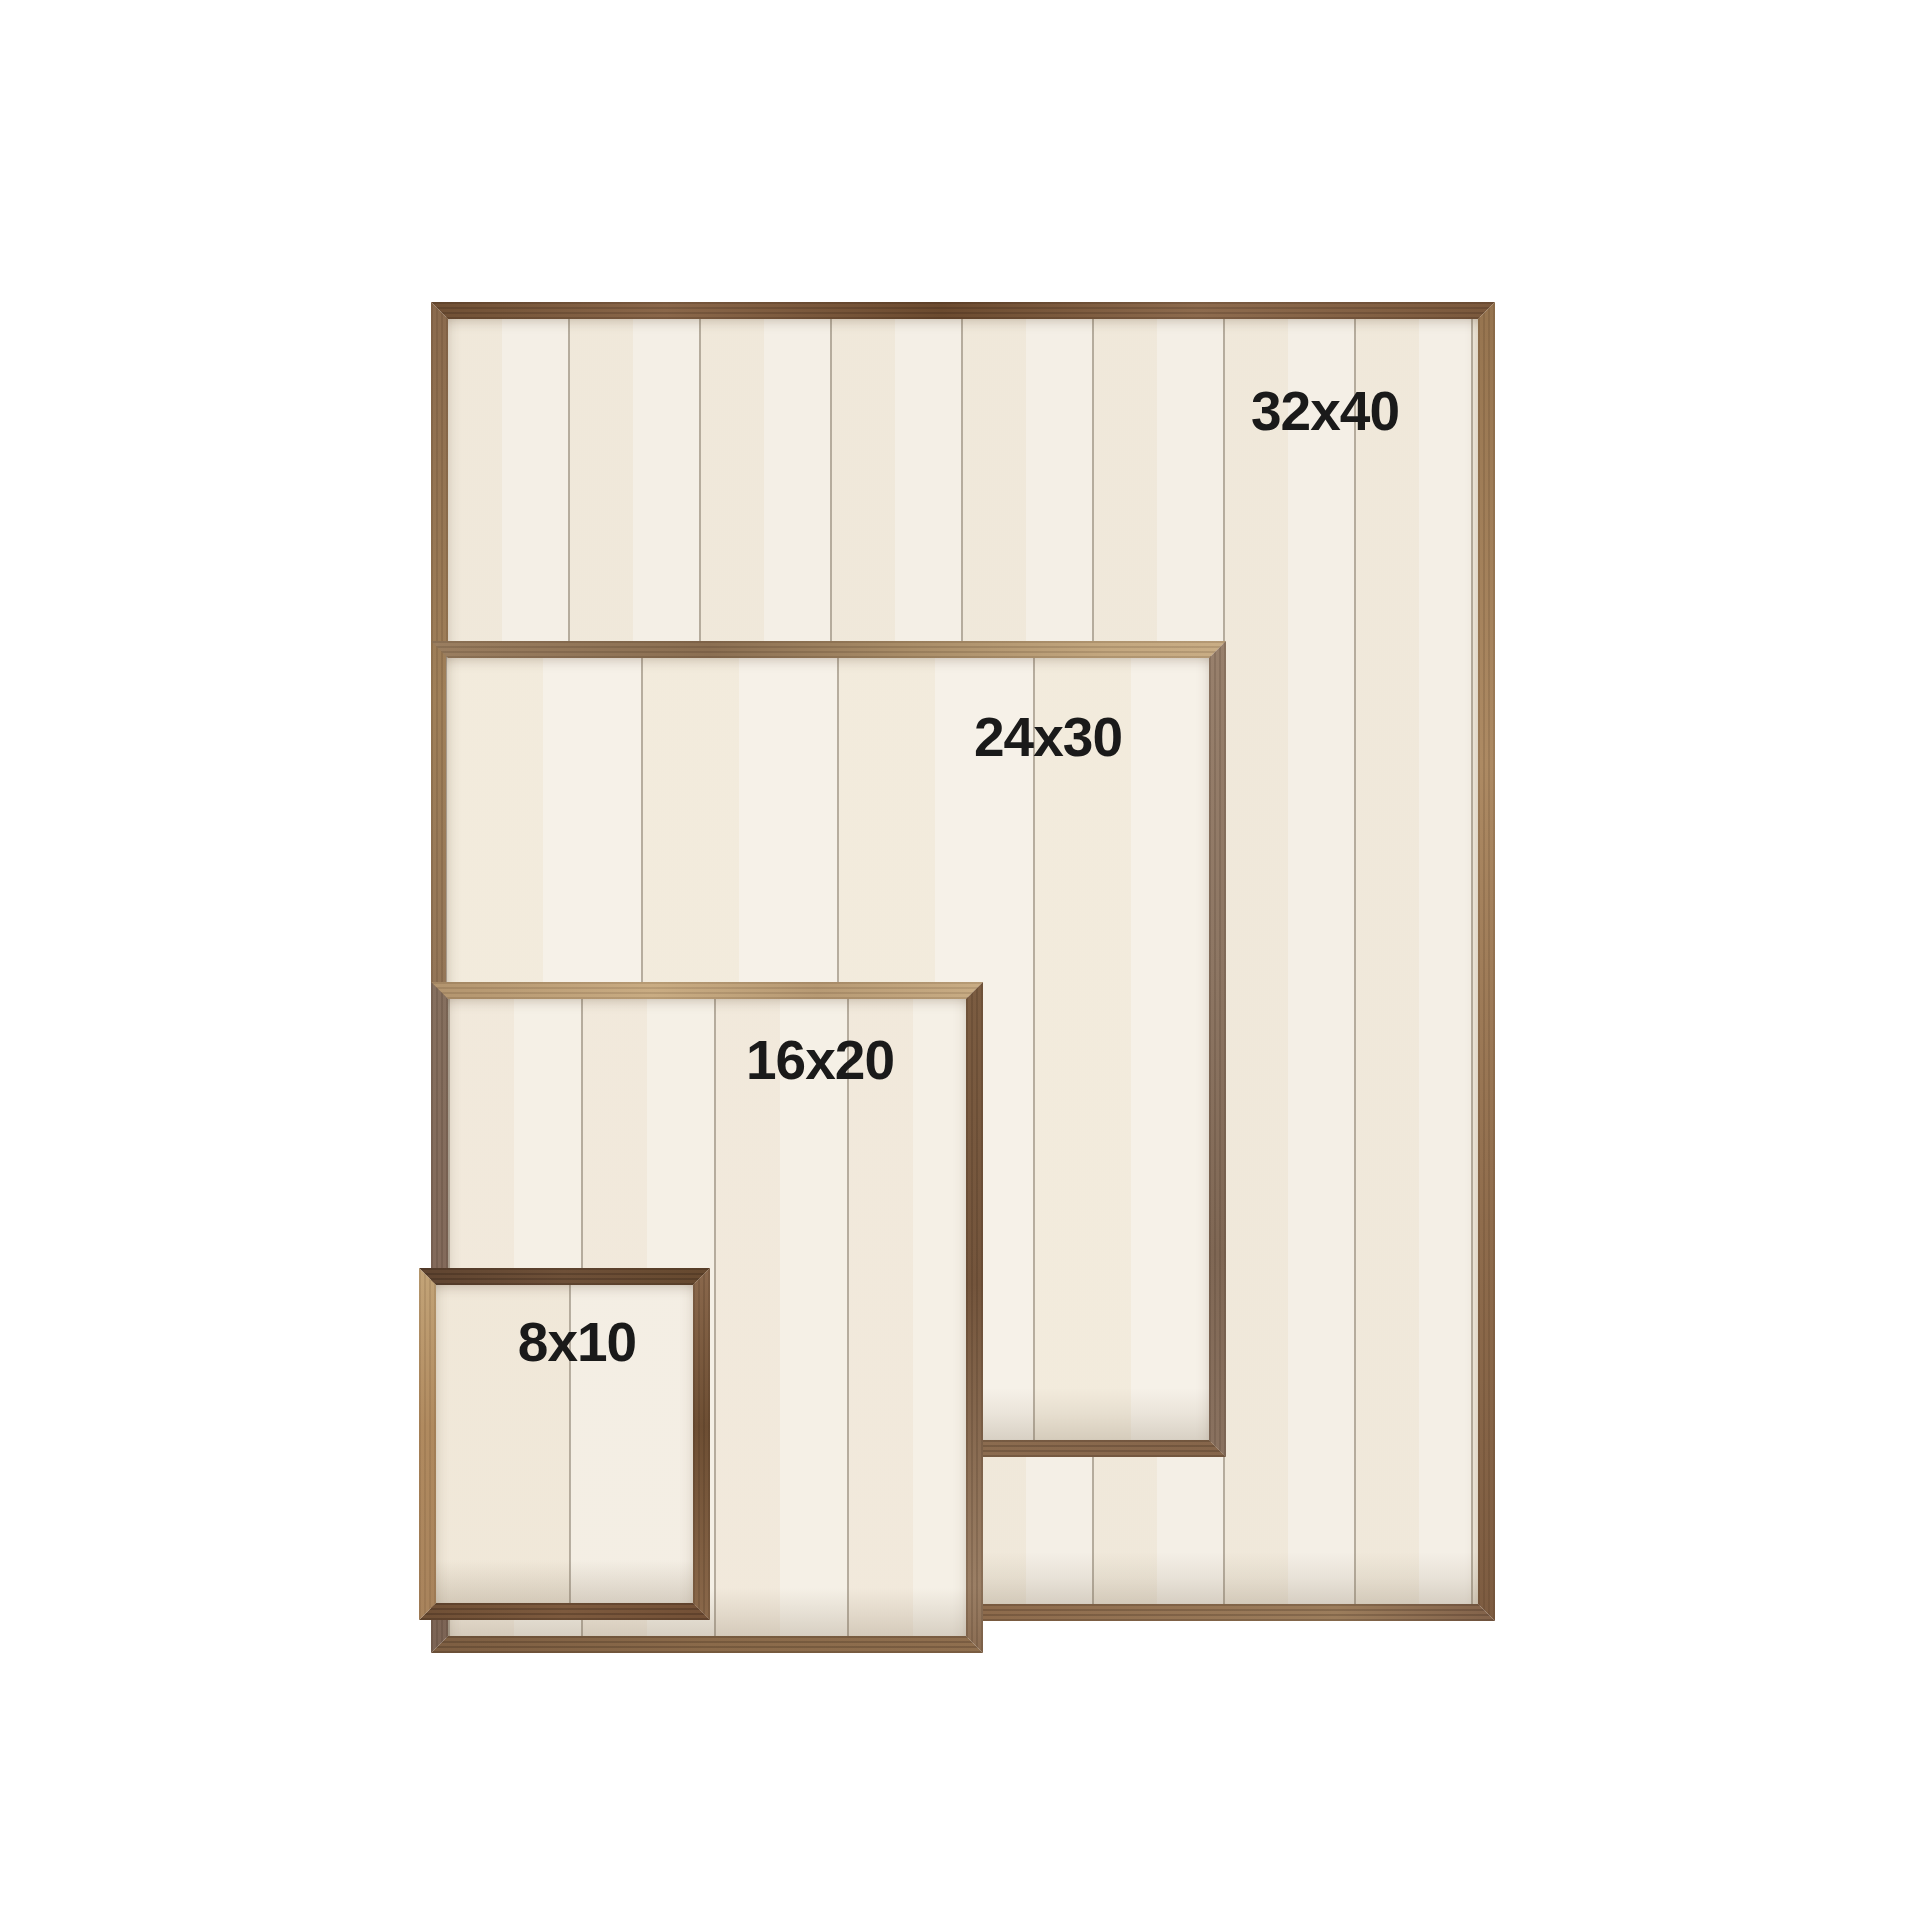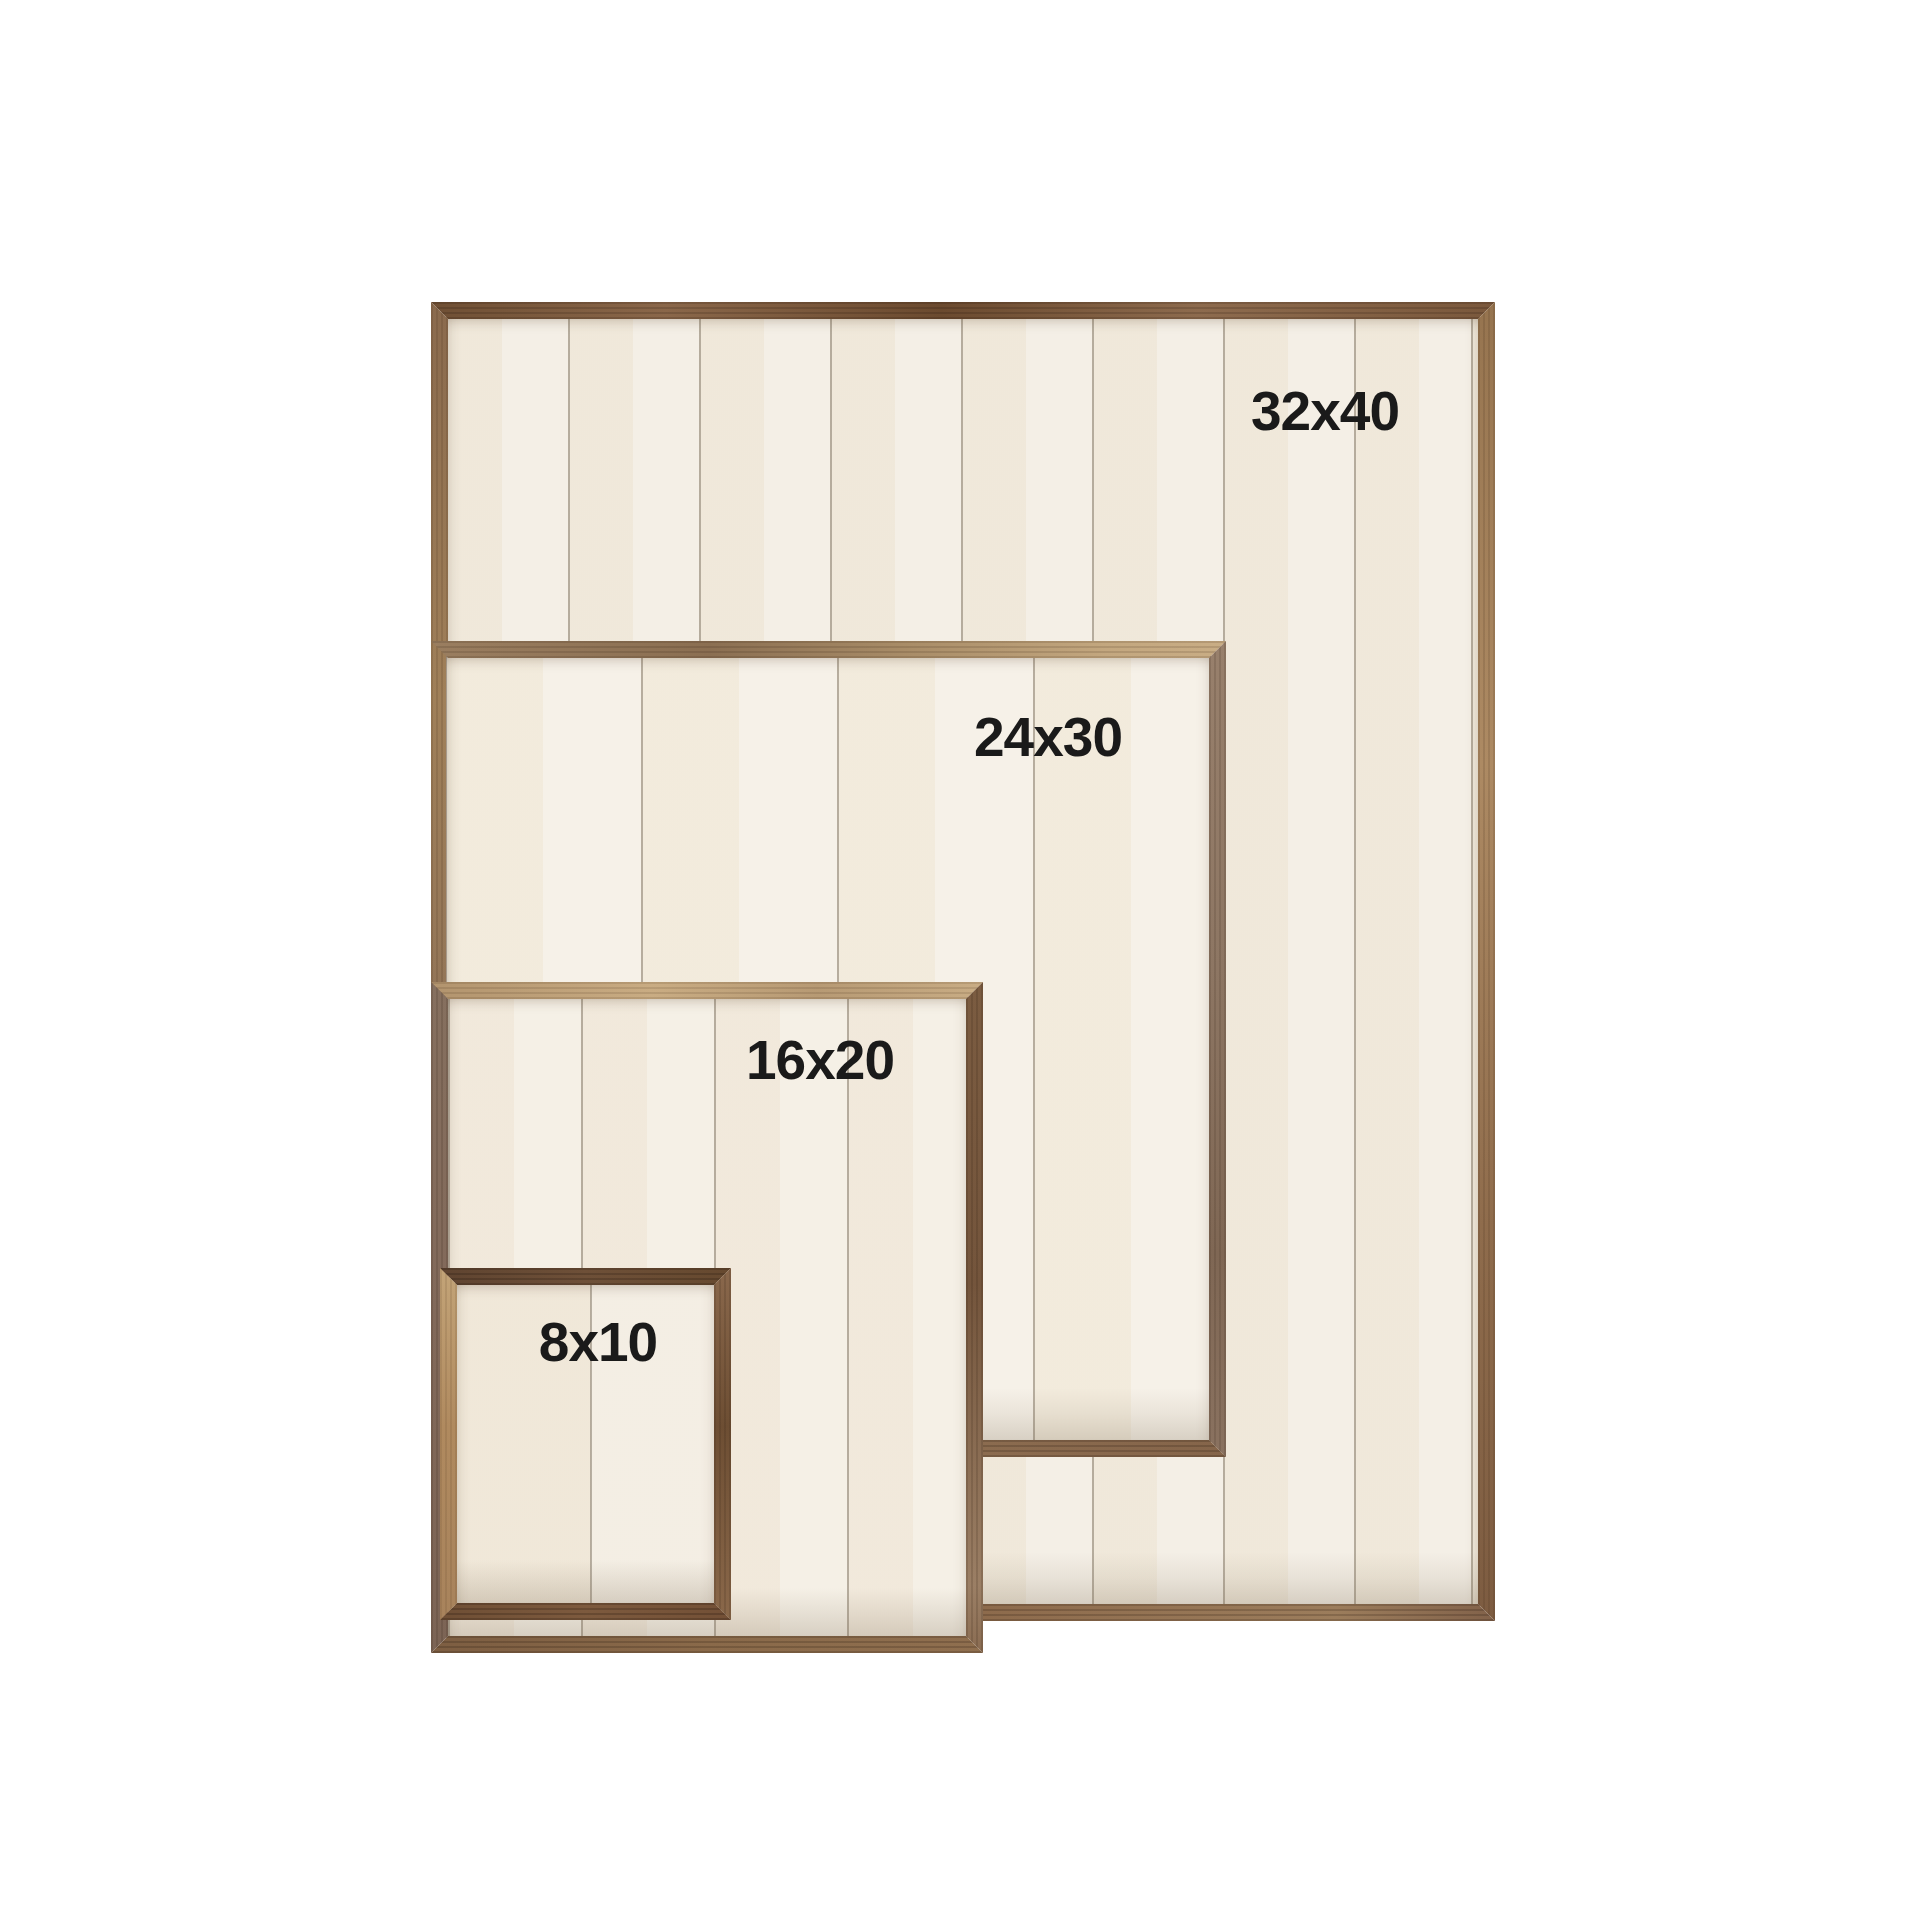--- a/index.html
+++ b/index.html
@@ -105,21 +105,21 @@
       repeating-linear-gradient(90deg, rgba(45,28,14,.16) 0 2px, rgba(0,0,0,0) 2px 5px),
       linear-gradient(180deg,#7b5c41,#74553c 45%,#9b7f65 90%,#8a6c52);}
   .f16 .rail.bottom{background:
       repeating-linear-gradient(180deg, rgba(45,28,14,.18) 0 2px, rgba(0,0,0,0) 2px 5px),
       linear-gradient(90deg,#7d5e42,#8a6a4a 50%,#8f6f4f);}
   .f16 .rail.left{background:
       repeating-linear-gradient(90deg, rgba(50,34,22,.16) 0 2px, rgba(0,0,0,0) 2px 5px),
       linear-gradient(180deg,#86705f,#82695a 50%,#7c6455);}
 
   
-  .f08{left:440px;top:1268px;width:291px;height:352px;}
+  .f08{left:419px;top:1268px;width:291px;height:352px;}
   .f08 .interior{
     background-color:#f1ead d;
     background-color:#f1eadd;
     background-image:
       linear-gradient(to bottom, rgba(0,0,0,0) calc(100% - 45px), rgba(126,110,88,.12) calc(100% - 24px), rgba(126,110,88,.24) calc(100% - 4px), rgba(126,110,88,.26) 100%),
       linear-gradient(90deg, rgba(0,0,0,0) 135px, rgba(122,111,95,.5) 135px, rgba(122,111,95,.5) 137px, rgba(0,0,0,0) 137px),
       linear-gradient(90deg, rgba(238,226,206,.28) 0 136px, rgba(255,255,255,.20) 136px);
   }
   .f08 .rail.top{background:
       repeating-linear-gradient(180deg, rgba(40,24,12,.18) 0 2px, rgba(0,0,0,0) 2px 5px),

